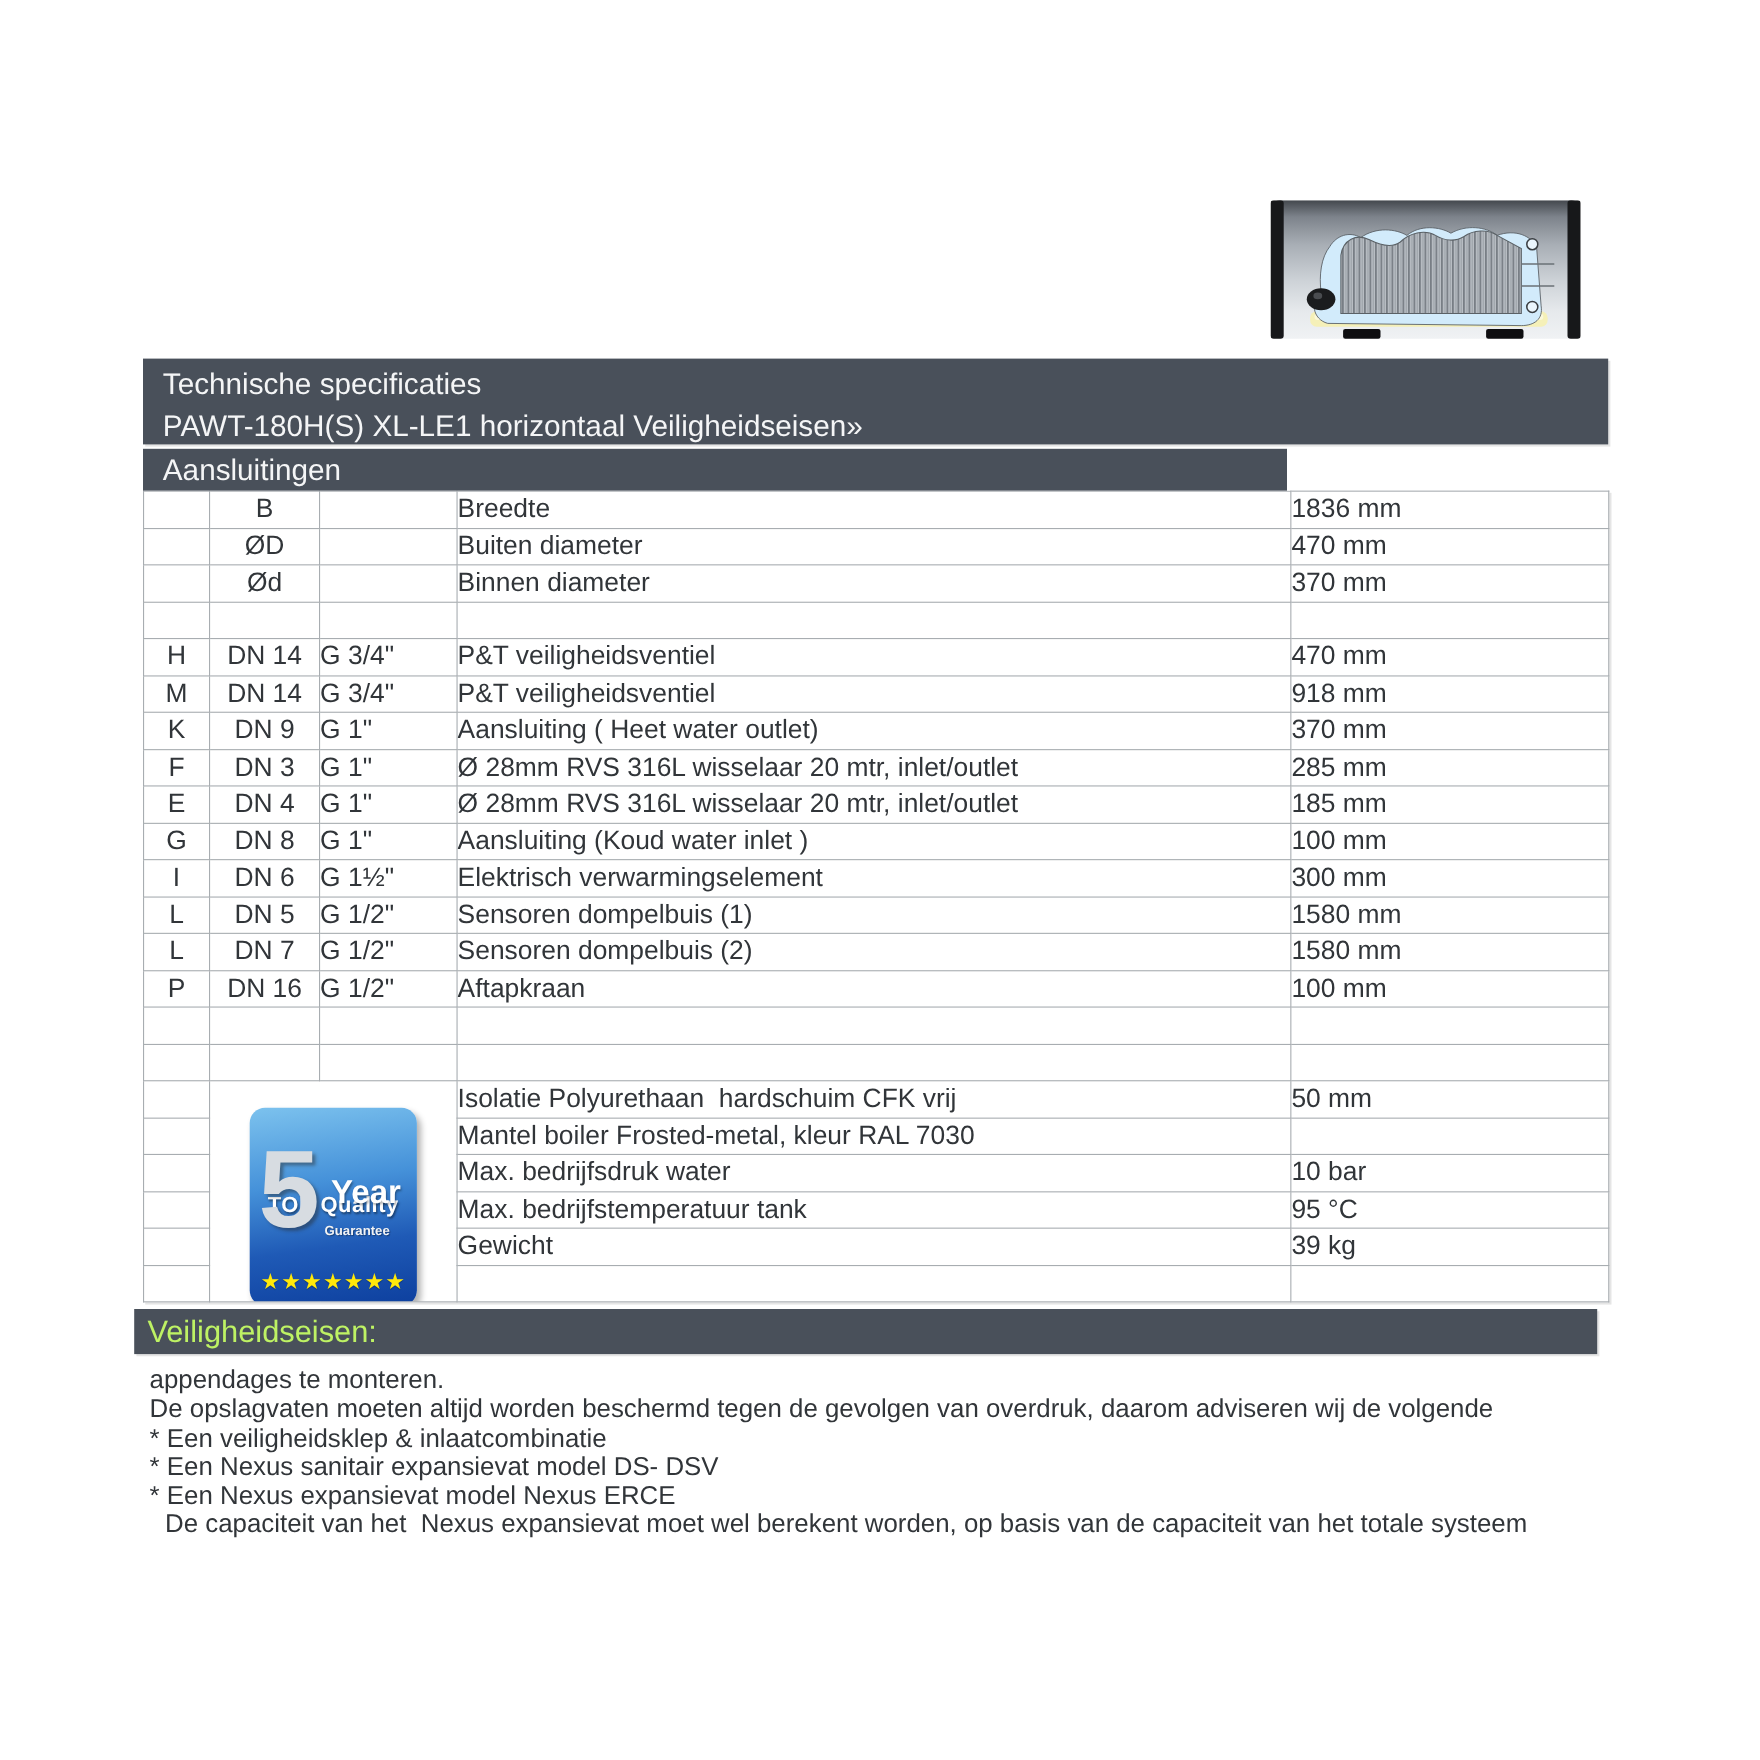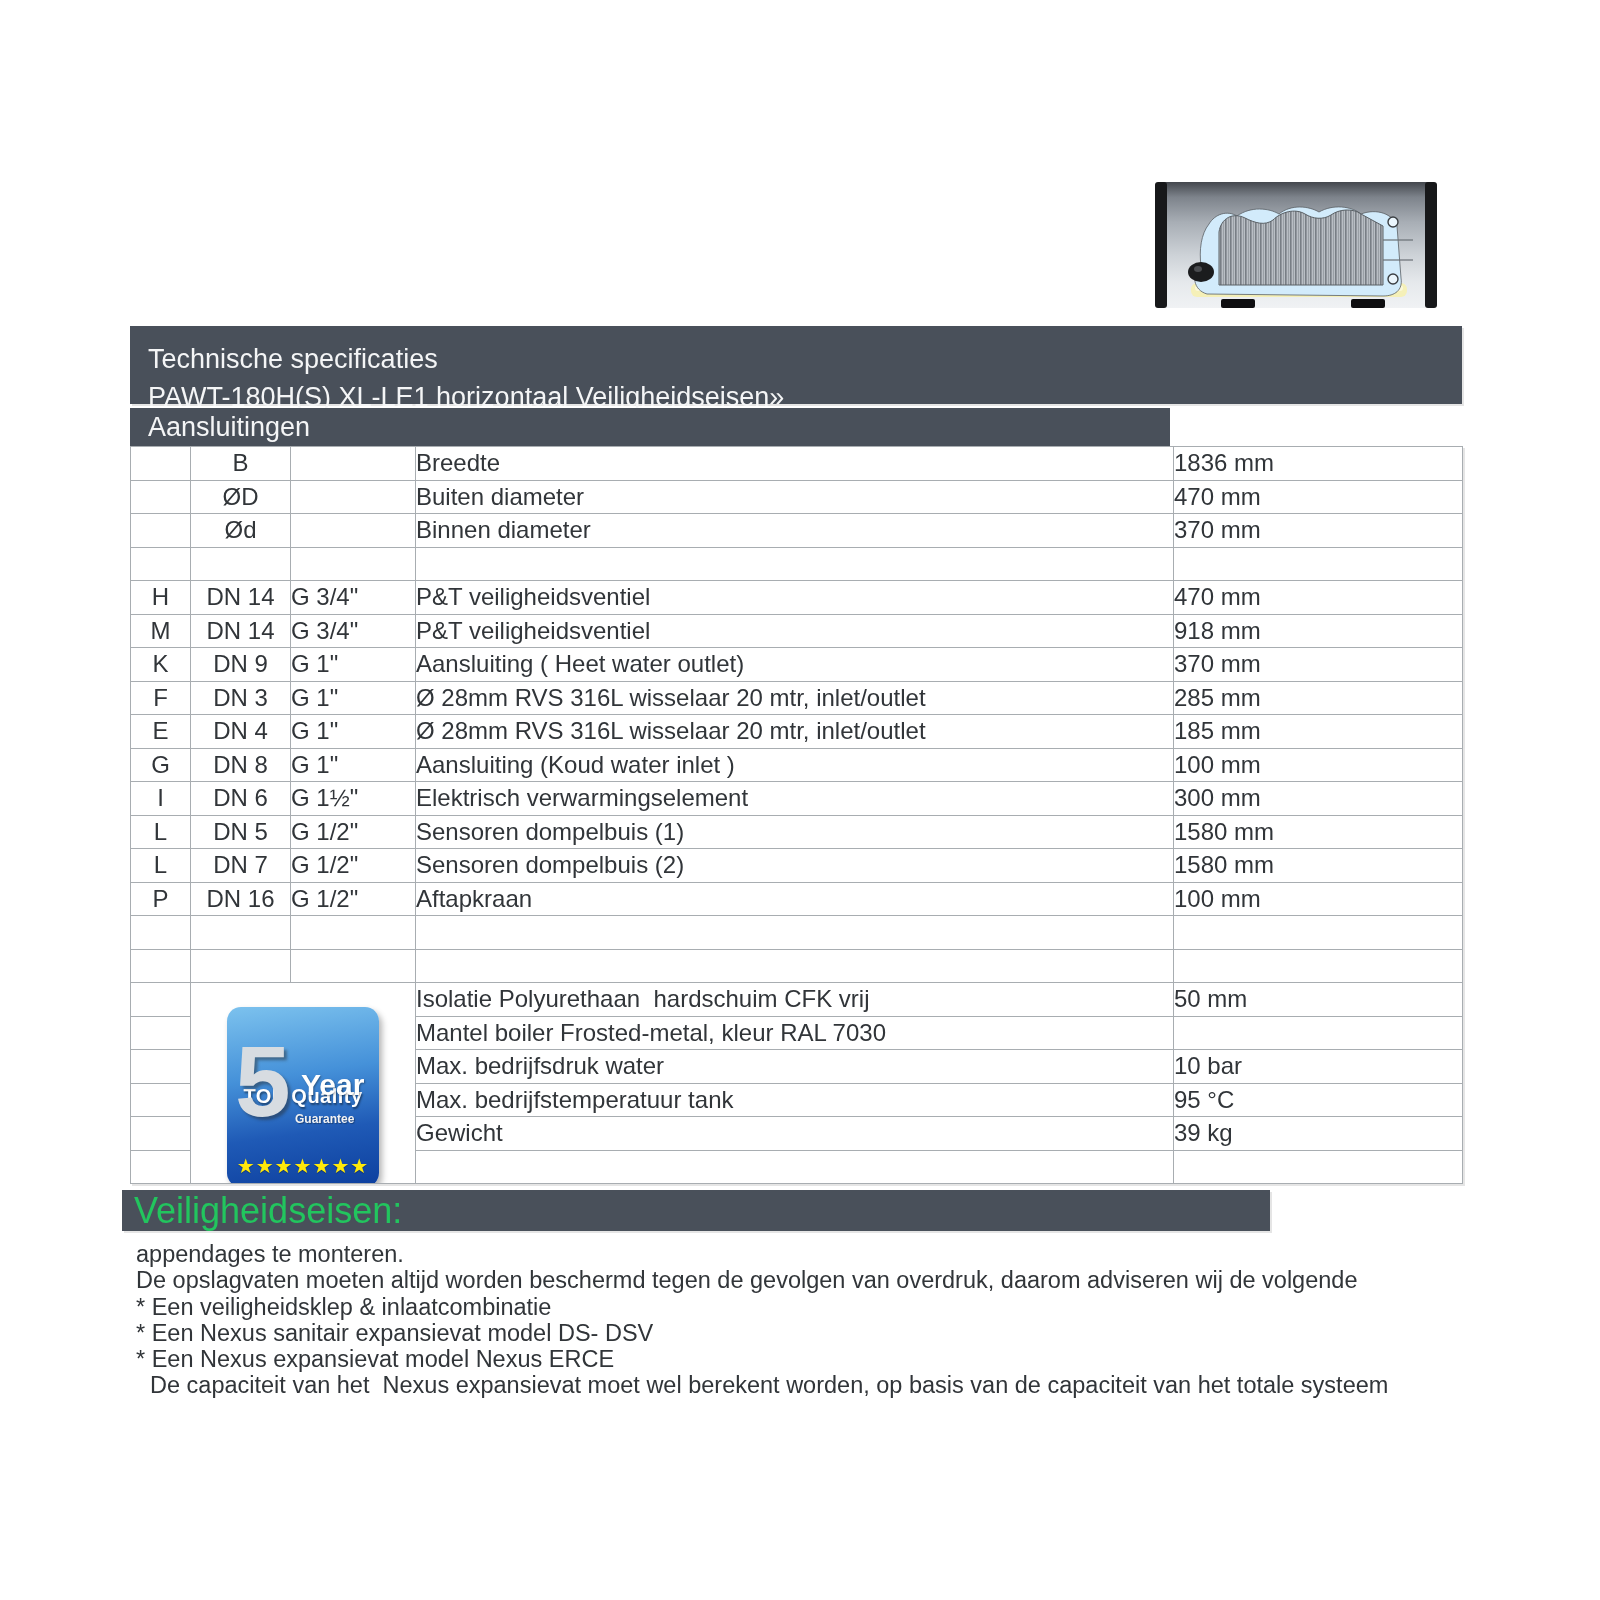--- a/index.html
+++ b/index.html
@@ -9,21 +9,21 @@
   }
 
   
   .boiler-figure { position:absolute; left:1155px; top:182px; width:282px; height:127px; }
   .boiler-figure svg { display:block; width:100%; height:100%; }
 
   
   .doc { position:absolute; left:130px; top:326px; width:1332px; }
 
   .title-bar {
-    background:#49505a; color:#f4f5f6; height:78px; padding:14px 0 0 18px;
+    background:#49505a; color:#f4f5f6; height:78px; padding:4px 0 0 18px;
     box-shadow:2px 2px 0 rgba(0,0,0,0.10); box-sizing:border-box;
   }
   .title-bar div { font-size:27px; line-height:38px; white-space:pre; }
 
   .section-bar { display:flex; margin-top:4px; height:38px; }
   .section-left {
     flex:0 0 1040px; background:#49505a; color:#f4f5f6; font-size:27px;
     line-height:38px; padding-left:18px; box-sizing:border-box;
   }
   .section-gap { flex:0 0 3px; background:#ffffff; }
@@ -62,22 +62,22 @@
   .badge-five {
     position:absolute; left:8px; top:24px; font-size:100px; font-weight:bold;
     color:#d7dce1; text-shadow:3px 3px 3px rgba(40,40,40,0.45); line-height:1;
   }
   .badge-year { position:absolute; left:74px; top:62px; font-size:30px; font-weight:bold; color:#ffffff; text-shadow:1px 1px 2px rgba(0,0,0,0.35); }
   .badge-guarantee { position:absolute; left:68px; top:96px; font-size:12px; font-weight:bold; color:#f2f3f4; text-shadow:1px 1px 1px rgba(0,0,0,0.35); }
   .badge-stars { position:absolute; bottom:5px; width:100%; text-align:center; font-size:20px; color:#ffe90a; letter-spacing:1px; text-shadow:0 1px 1px rgba(0,0,0,0.3); }
 
   
   .safety-bar {
-    position:absolute; left:122px; top:1190px; width:1148px; height:41px;
-    background:#49505a; color:#22c55e; font-size:36px; line-height:41px;
+    position:absolute; left:122px; top:1190px; width:1330px; height:41px;
+    background:#49505a; color:#bef264; font-size:28px; line-height:41px;
     padding-left:12px; box-sizing:border-box; box-shadow:2px 2px 0 rgba(0,0,0,0.10);
   }
   .safety-text { position:absolute; left:136px; top:1241px; width:1330px; }
   .safety-text div { font-size:23.5px; line-height:26.3px; white-space:pre-wrap; color:#313539; }
   .safety-note { padding-left:14px; }
 </style>
 </head>
 <body>
 
 <div class="page">

